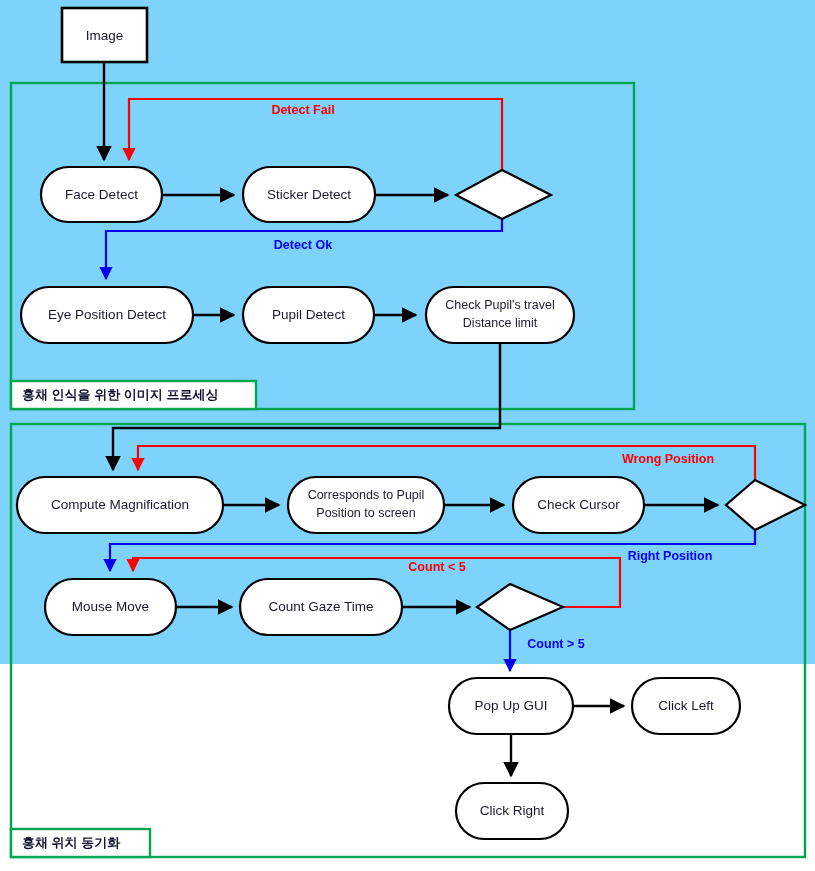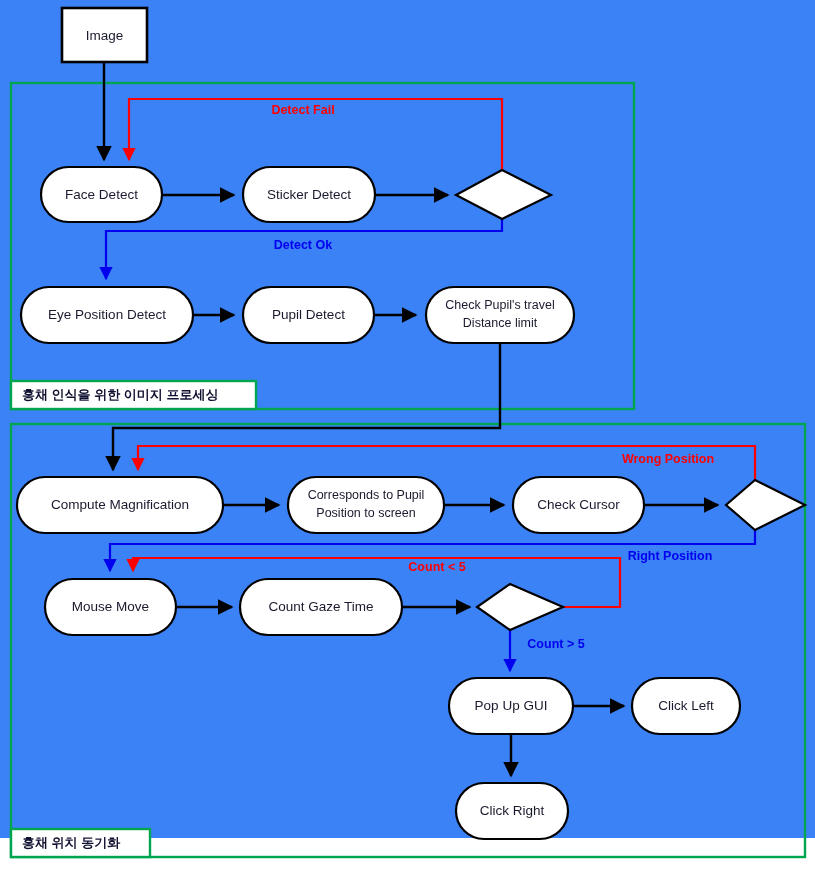--- a/index.html
+++ b/index.html
@@ -9,22 +9,22 @@
   }
   body {
     width: 815px;
     height: 871px;
     font-family: "Liberation Sans", sans-serif;
     overflow: hidden;
   }
   #canvas {
     position: relative;
     width: 815px;
-    height: 838px;
-    background: #3b82f6;
+    height: 664px;
+    background: #7dd3fc;
   }
   svg#flow {
     position: absolute;
     top: 0;
     left: 0;
     width: 815px;
     height: 871px;
   }
   .node-shape {
     fill: #ffffff;

